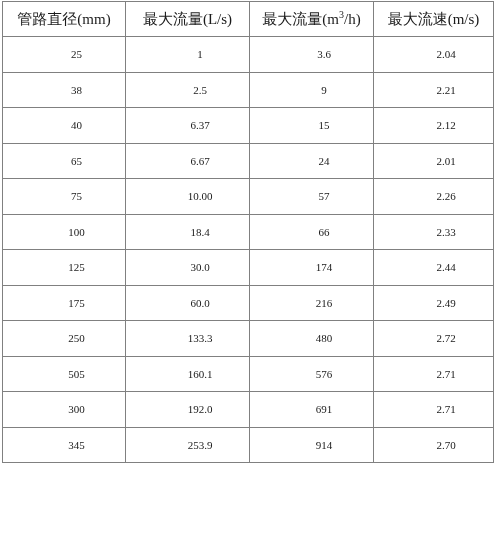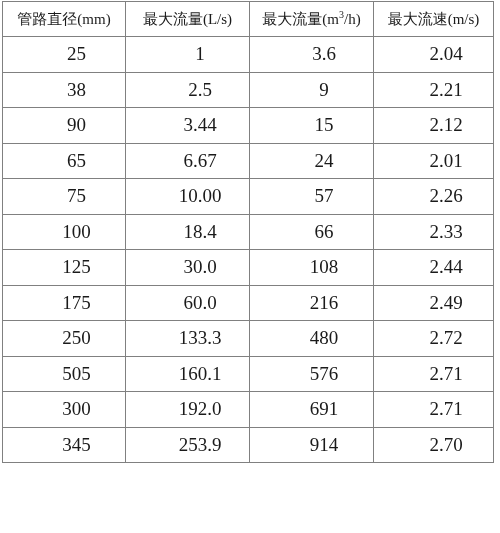--- a/index.html
+++ b/index.html
@@ -47,21 +47,21 @@
     height: 34px;
     font-weight: normal;
     font-size: 15px;
     line-height: 34px;
     white-space: nowrap;
     letter-spacing: 0px;
   }
 
   table.flow-table td {
     height: 34.5px;
-    font-size: 19px;
+    font-size: 11px;
     line-height: 34.5px;
     padding-left: 25px;
   }
 
   .unit-sup {
     font-size: 10px;
     vertical-align: super;
     line-height: 0;
   }
 
@@ -101,22 +101,22 @@
         <td>3.6</td>
         <td>2.04</td>
       </tr>
       <tr>
         <td>38</td>
         <td>2.5</td>
         <td>9</td>
         <td>2.21</td>
       </tr>
       <tr>
-        <td>90</td>
-        <td>3.44</td>
+        <td>40</td>
+        <td>6.37</td>
         <td>15</td>
         <td>2.12</td>
       </tr>
       <tr>
         <td>65</td>
         <td>6.67</td>
         <td>24</td>
         <td>2.01</td>
       </tr>
       <tr>
@@ -127,21 +127,21 @@
       </tr>
       <tr>
         <td>100</td>
         <td>18.4</td>
         <td>66</td>
         <td>2.33</td>
       </tr>
       <tr>
         <td>125</td>
         <td>30.0</td>
-        <td>108</td>
+        <td>174</td>
         <td>2.44</td>
       </tr>
       <tr>
         <td>175</td>
         <td>60.0</td>
         <td>216</td>
         <td>2.49</td>
       </tr>
       <tr>
         <td>250</td>

